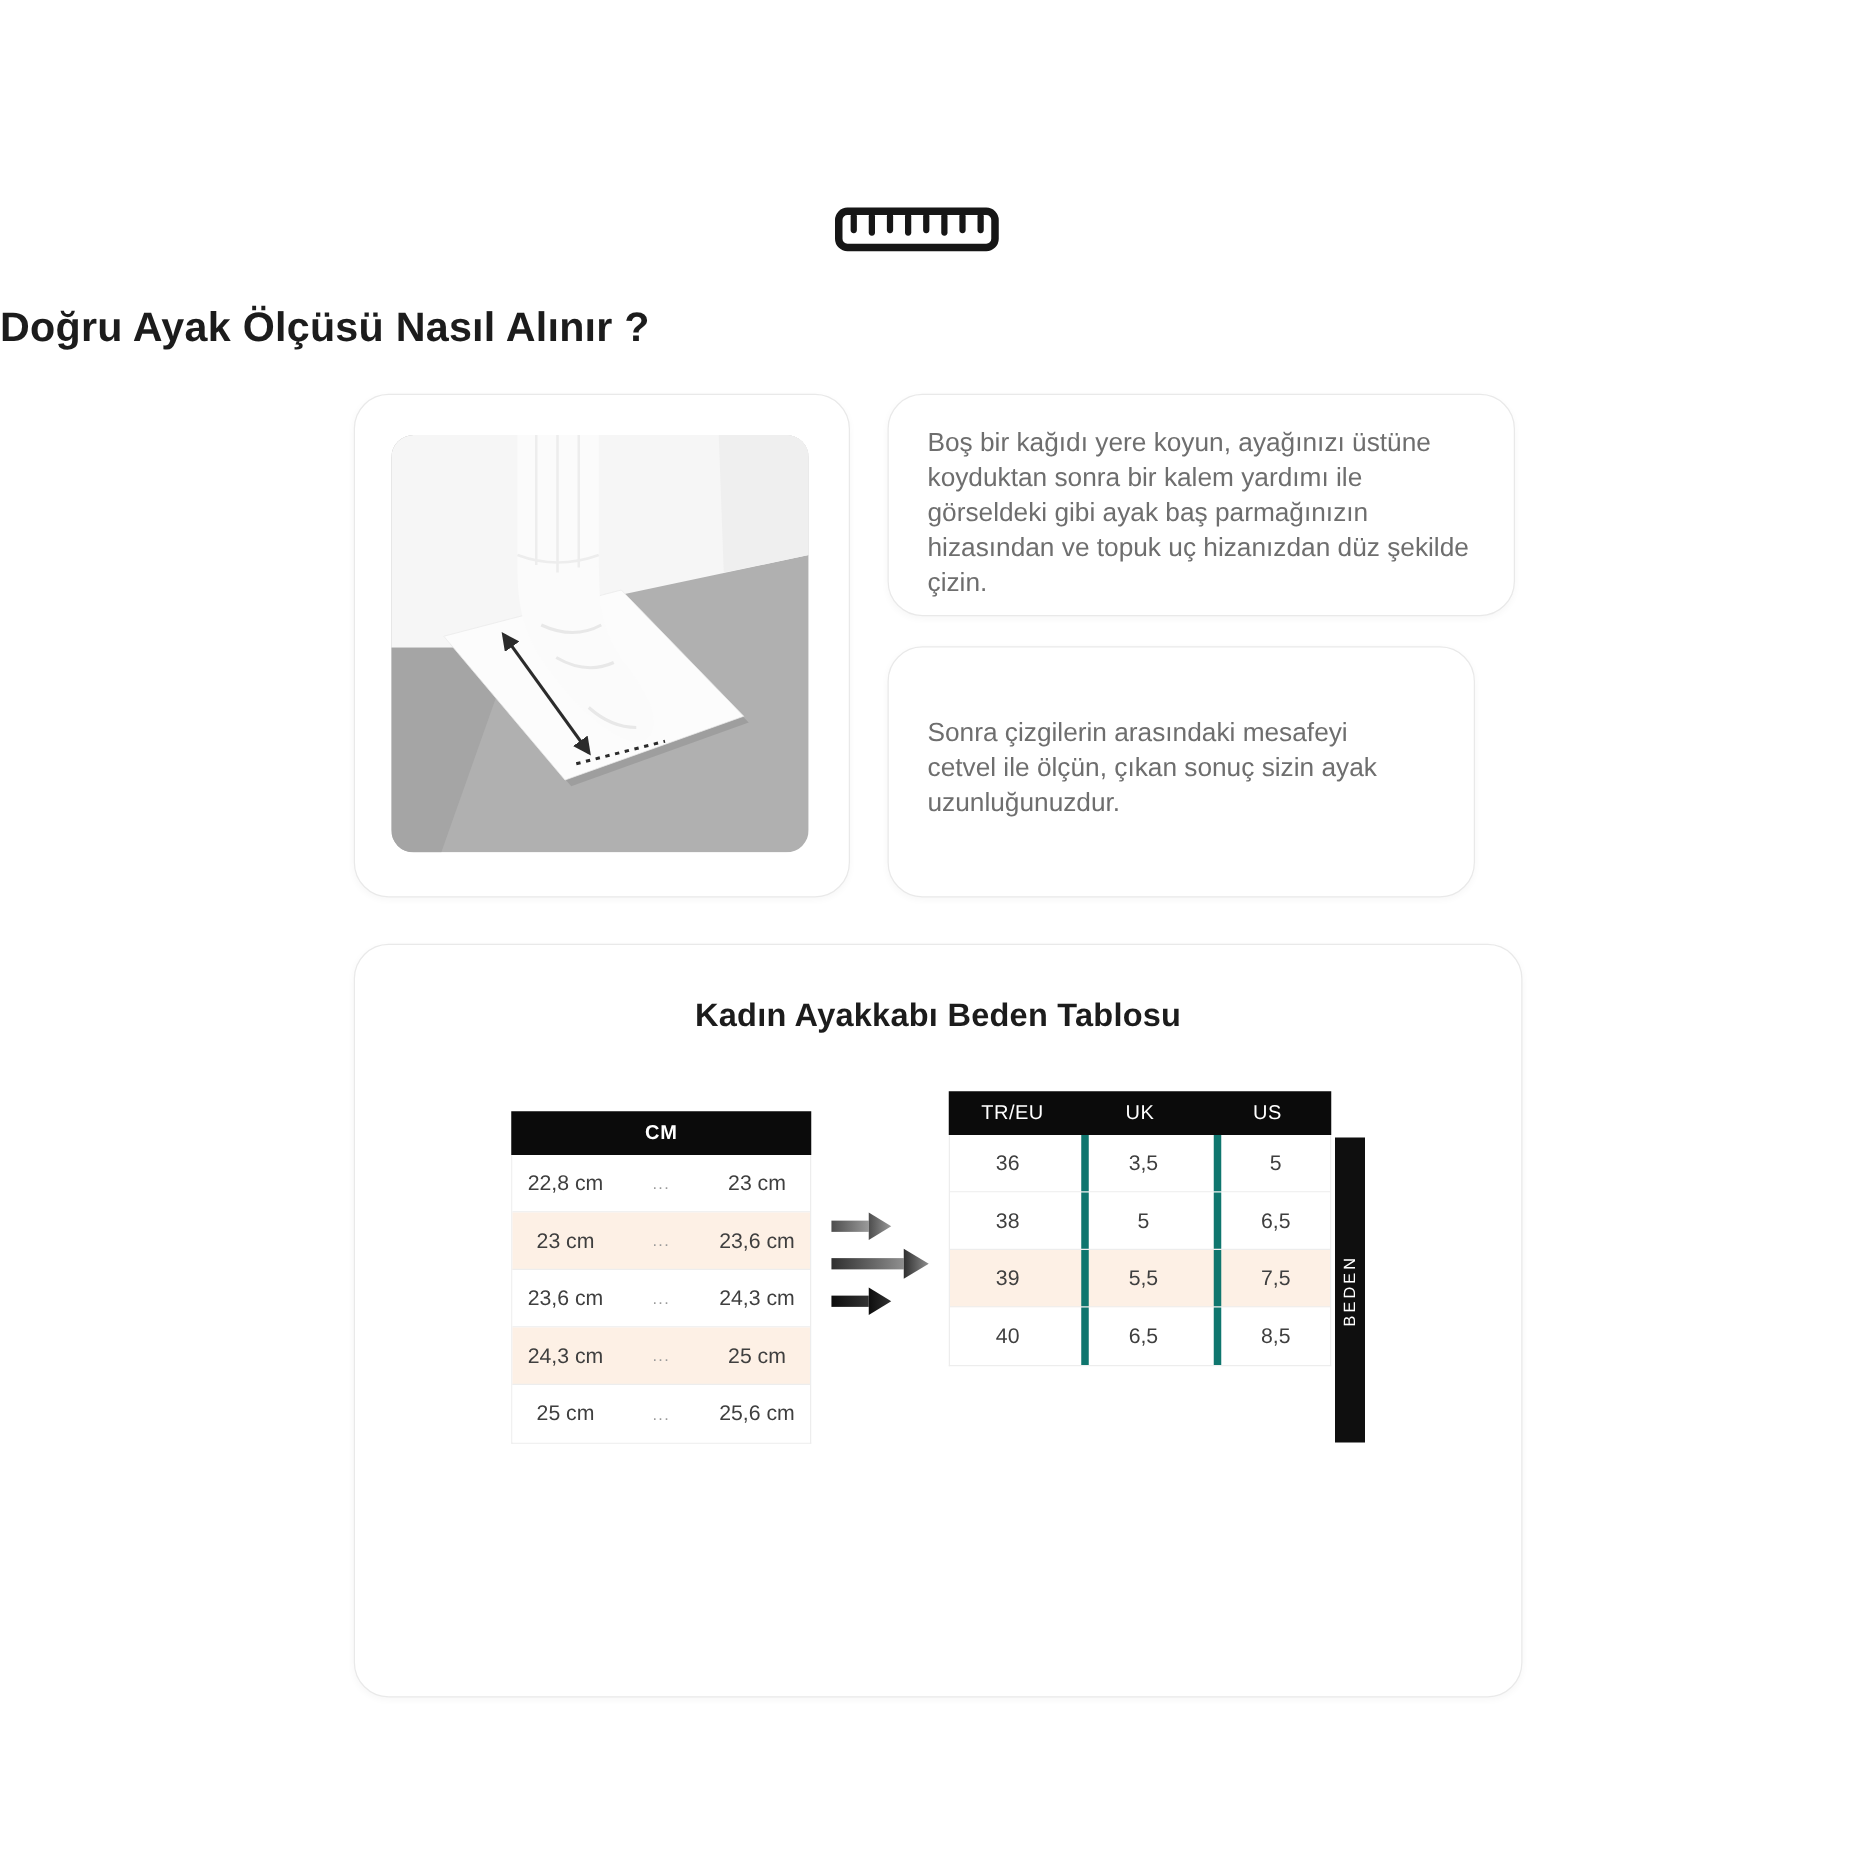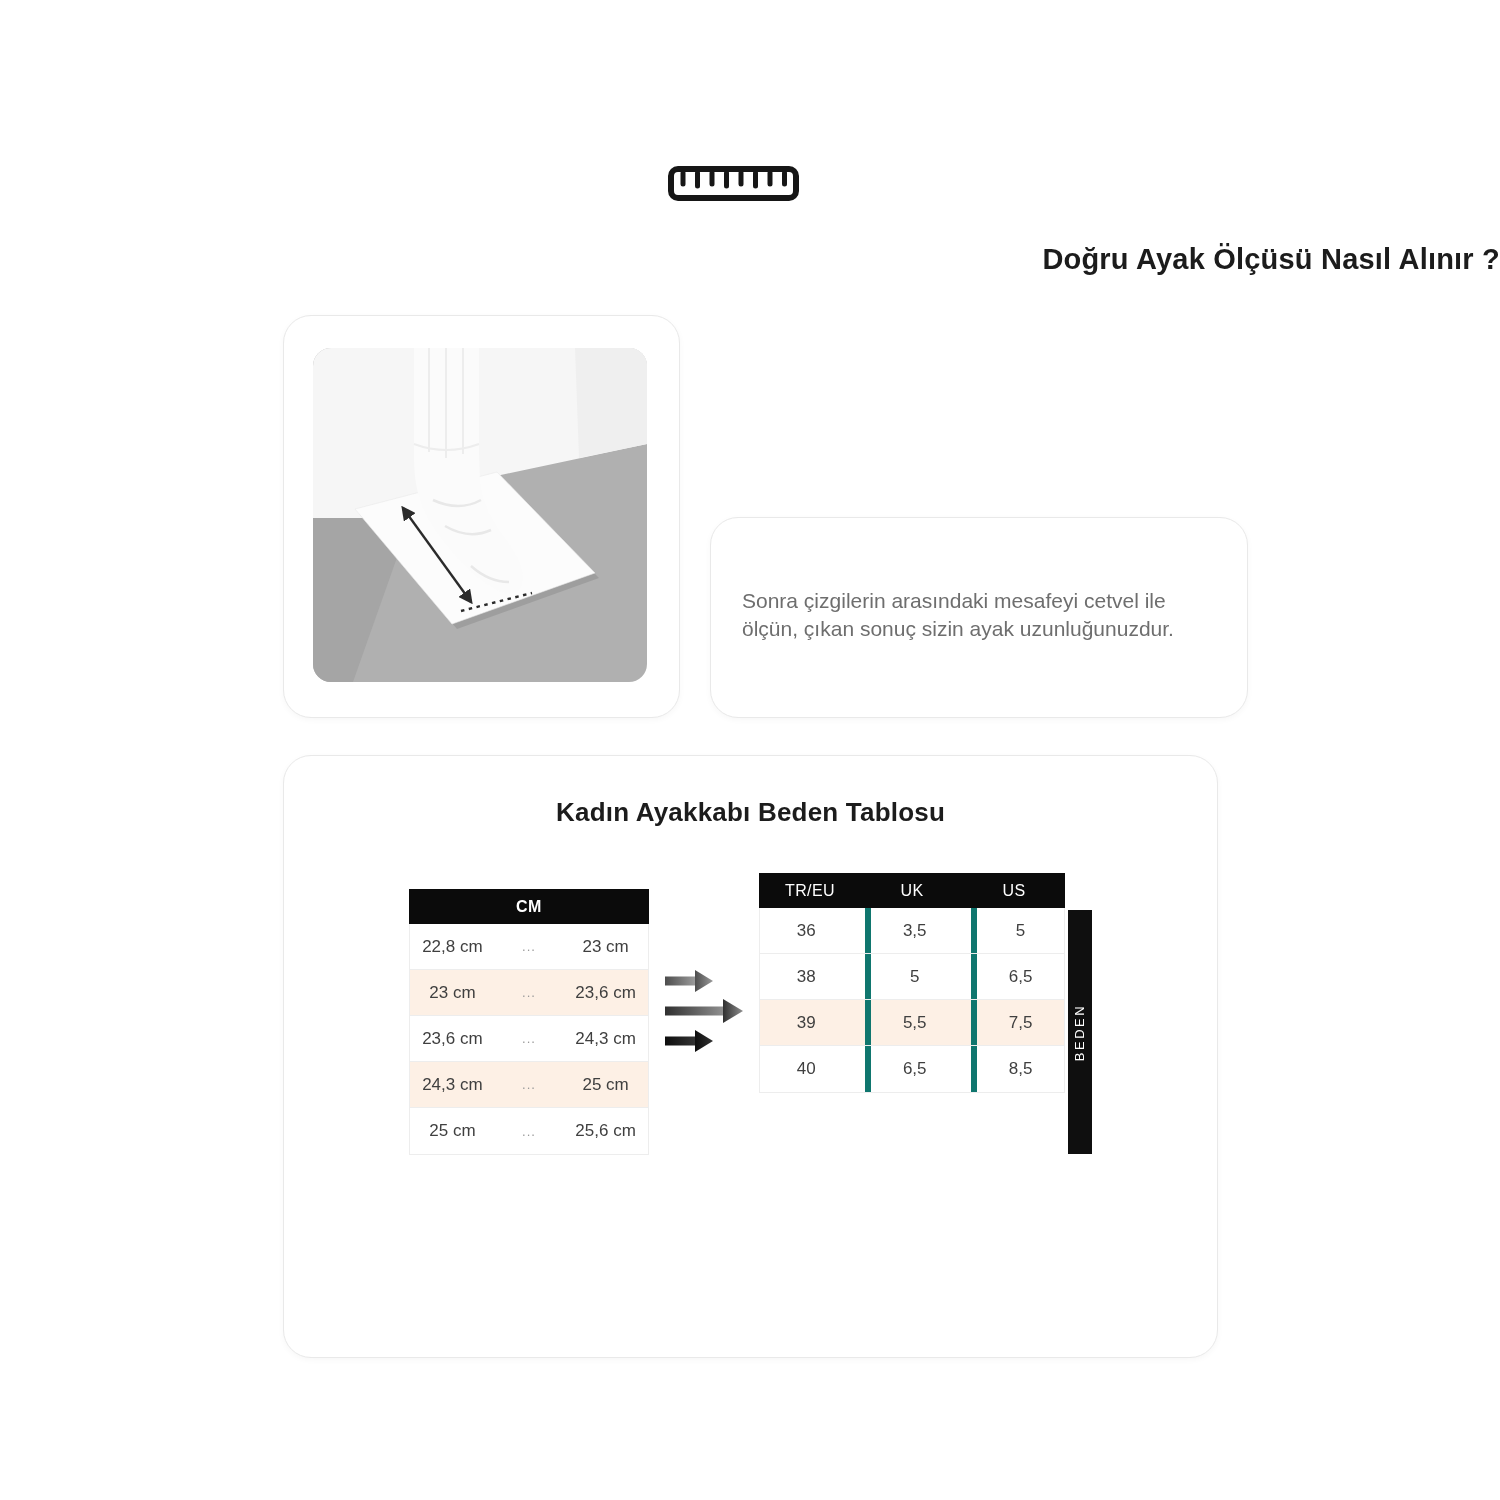--- a/index.html
+++ b/index.html
@@ -12,35 +12,35 @@
     --beden_bg:#0f0f0f;
   }
   *{margin:0;padding:0;box-sizing:border-box;}
   html,body{background:#ffffff;}
   .canvas{
     position:relative;width:1500px;height:1500px;background:#ffffff;
     font-family:"Liberation Sans",sans-serif;overflow:hidden;
   }
   .ruler-wrap{position:absolute;left:667px;top:165px;width:133px;height:37px;}
   .main-title{
-    position:absolute;top:243px;left:0;width:1500px;text-align:right;
-    font-size:29px;font-weight:bold;color:var(--text_dark);letter-spacing:0.2px;
+    position:absolute;top:243px;left:0;width:1500px;text-align:left;
+    font-size:33px;font-weight:bold;color:var(--text_dark);letter-spacing:0.2px;
   }
   .card{
     position:absolute;background:#ffffff;border:1px solid var(--card_border);
     border-radius:28px;box-shadow:0 2px 6px rgba(0,0,0,0.035);padding-left:20px;
   }
   .photo-card{left:283px;top:315px;width:397px;height:403px;}
   .photo{
     position:absolute;left:29px;top:32px;width:334px;height:334px;
     border-radius:18px;overflow:hidden;
   }
   .photo svg{display:block;}
   .card-step1{left:710px;top:315px;width:502px;height:178px;padding:25px 34px 0 31px;}
-  .card-step2{left:710px;top:517px;width:538px;height:201px;display:flex;align-items:center;padding:0 44px 6px 31px;}
+  .card-step2{left:710px;top:517px;width:470px;height:201px;display:flex;align-items:center;padding:0 44px 6px 31px;}
   .instruction{font-size:21px;line-height:28px;color:var(--text_muted);}
   .chart-card{left:283px;top:755px;width:935px;height:603px;}
   .chart-title{
     position:absolute;top:41px;left:0;width:100%;text-align:center;
     font-size:26px;font-weight:bold;color:var(--text_dark);letter-spacing:0.2px;
   }
   
   .cm-table{position:absolute;left:125px;top:117px;width:240px;}
   .size-table{position:absolute;left:475px;top:117px;width:306px;}
   .t-header{
@@ -140,20 +140,23 @@
           <path d="M158,218 q18,16 38,16"></path>
         </g>
 
         <line x1="90" y1="160" x2="158" y2="254" stroke="#2b2b2b" stroke-width="2.4" marker-start="url(#ah)" marker-end="url(#ah)"></line>
 
         <path d="M148,263 L219,245" stroke="#2b2b2b" stroke-width="2.4" stroke-dasharray="3.5,4.5" fill="none"></path>
       </svg>
     </div>
   </section>
 
+  <section class="card card-step1">
+    <p class="instruction">Boş bir kağıdı yere koyun, ayağınızı üstüne koyduktan sonra bir kalem yardımı ile görseldeki gibi ayak baş parmağınızın hizasından ve topuk uç hizanızdan düz şekilde çizin.</p>
+  </section>
 
   <section class="card card-step2">
     <p class="instruction">Sonra çizgilerin arasındaki mesafeyi cetvel ile ölçün, çıkan sonuç sizin ayak uzunluğunuzdur.</p>
   </section>
 
   <section class="card chart-card">
     <h2 class="chart-title">Kadın Ayakkabı Beden Tablosu</h2>
 
     <div class="cm-table">
       <div class="t-header">CM</div>

